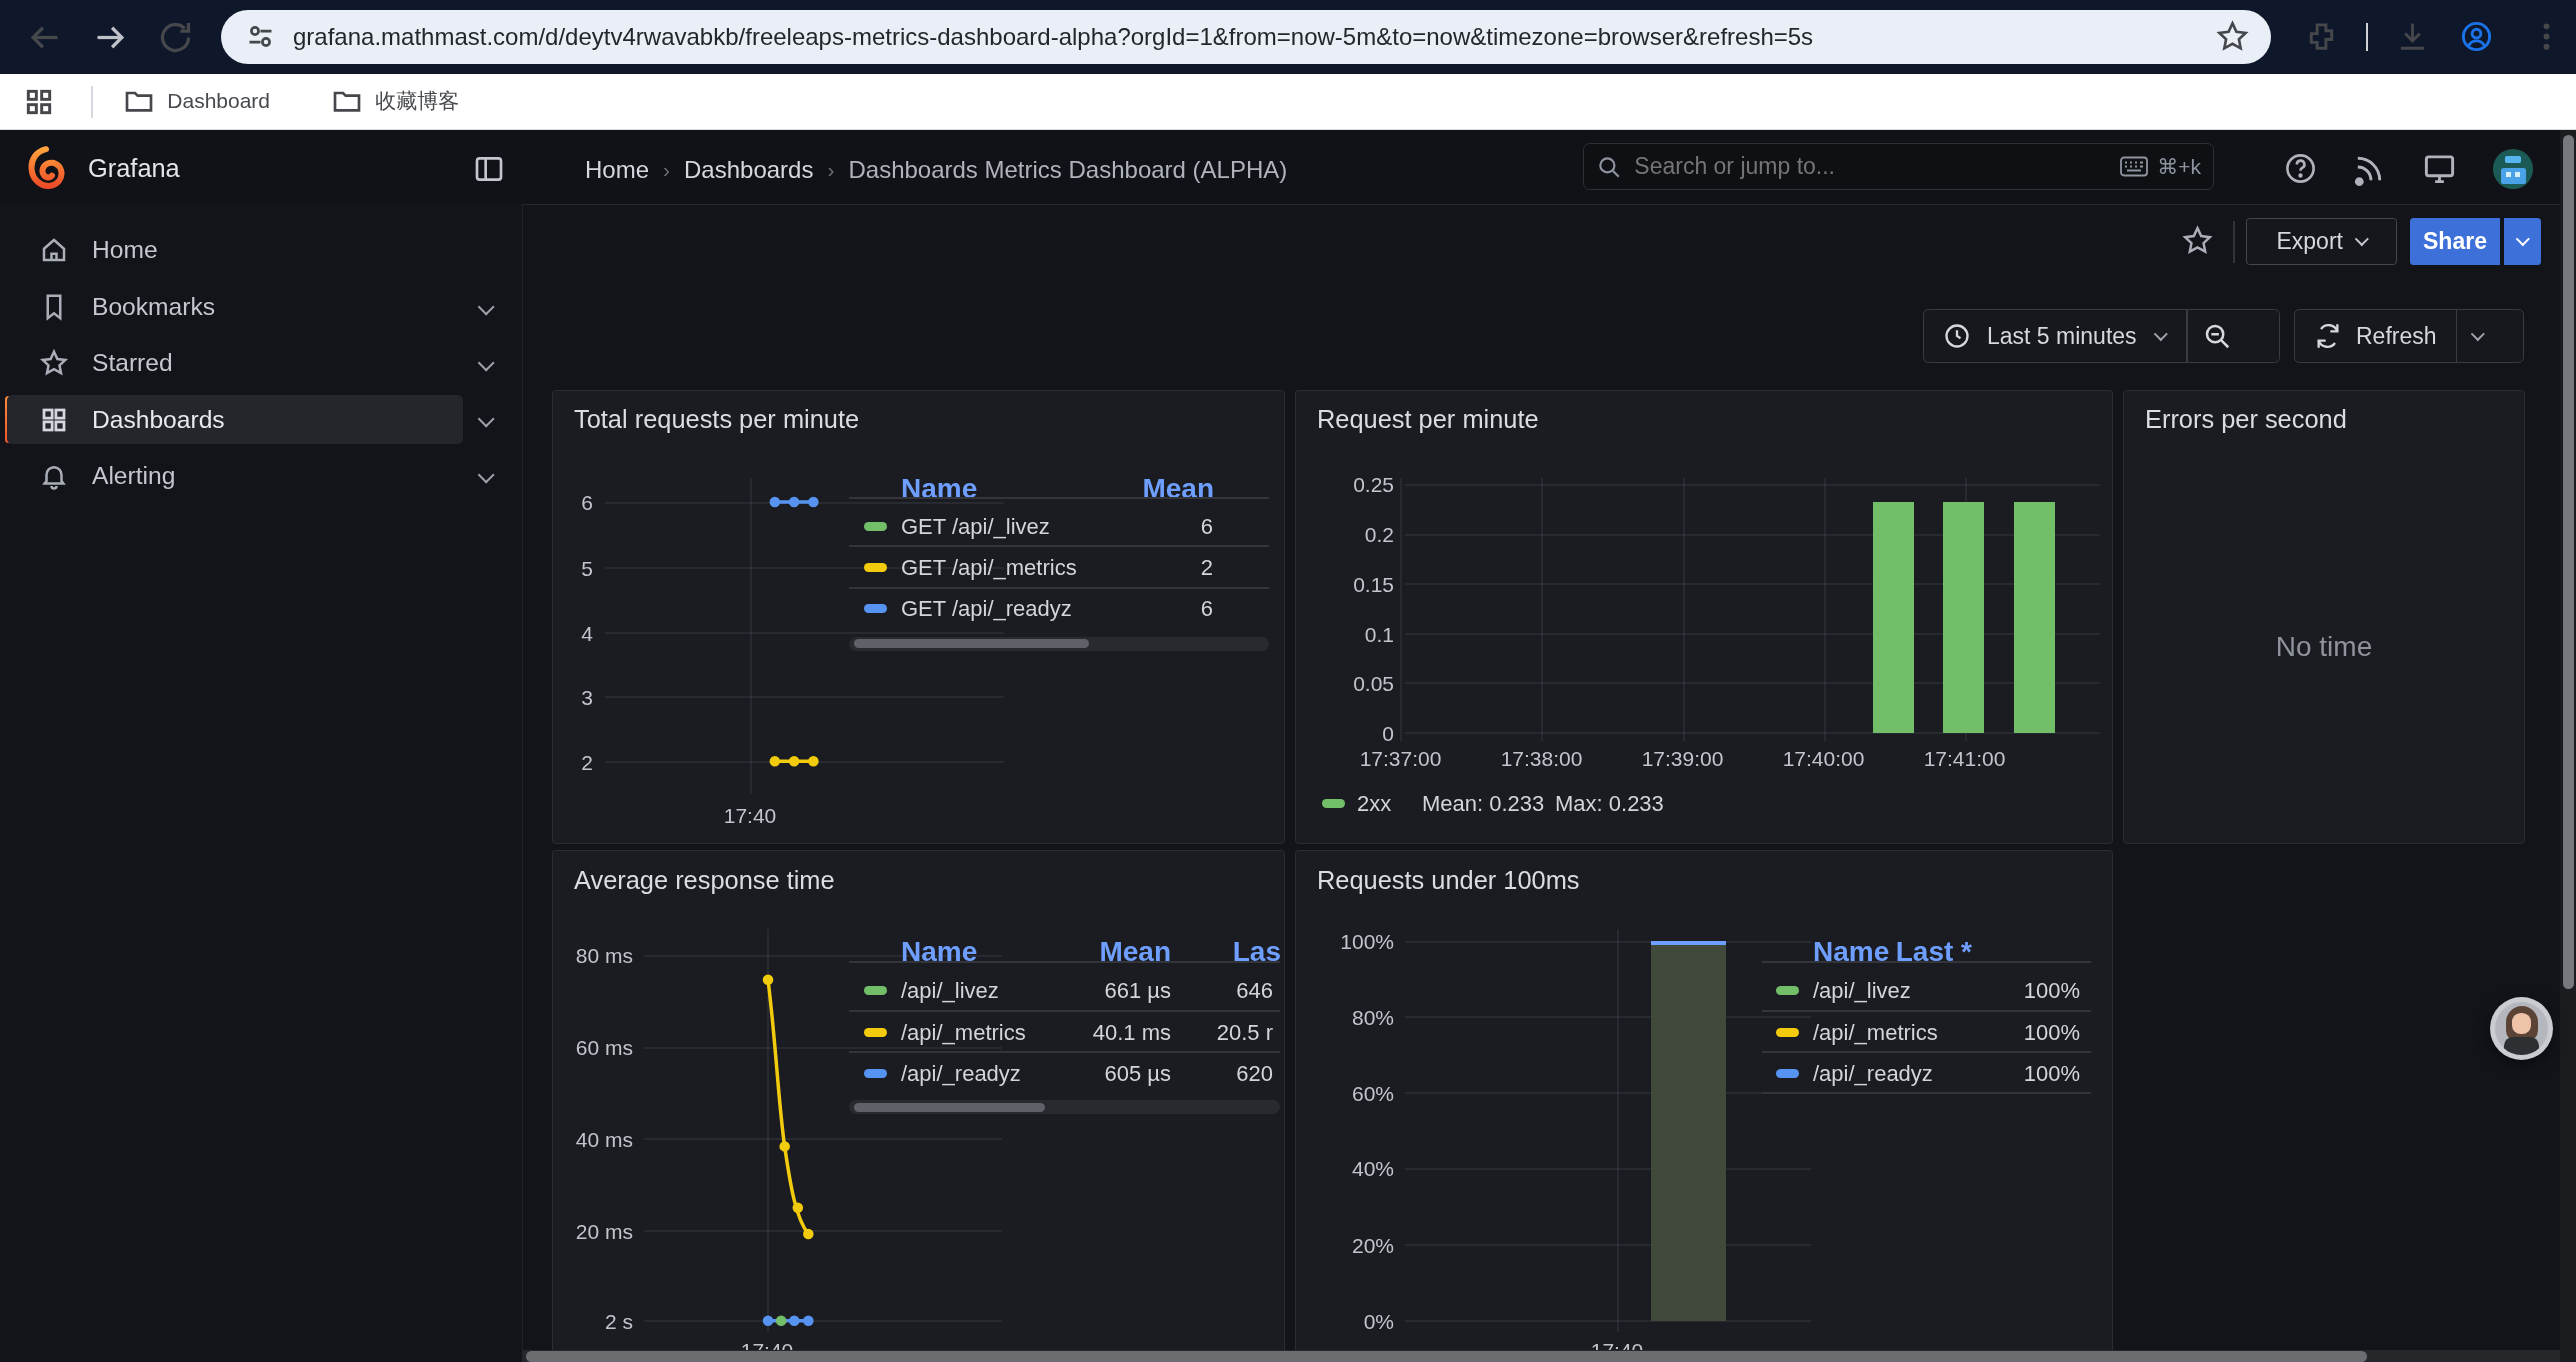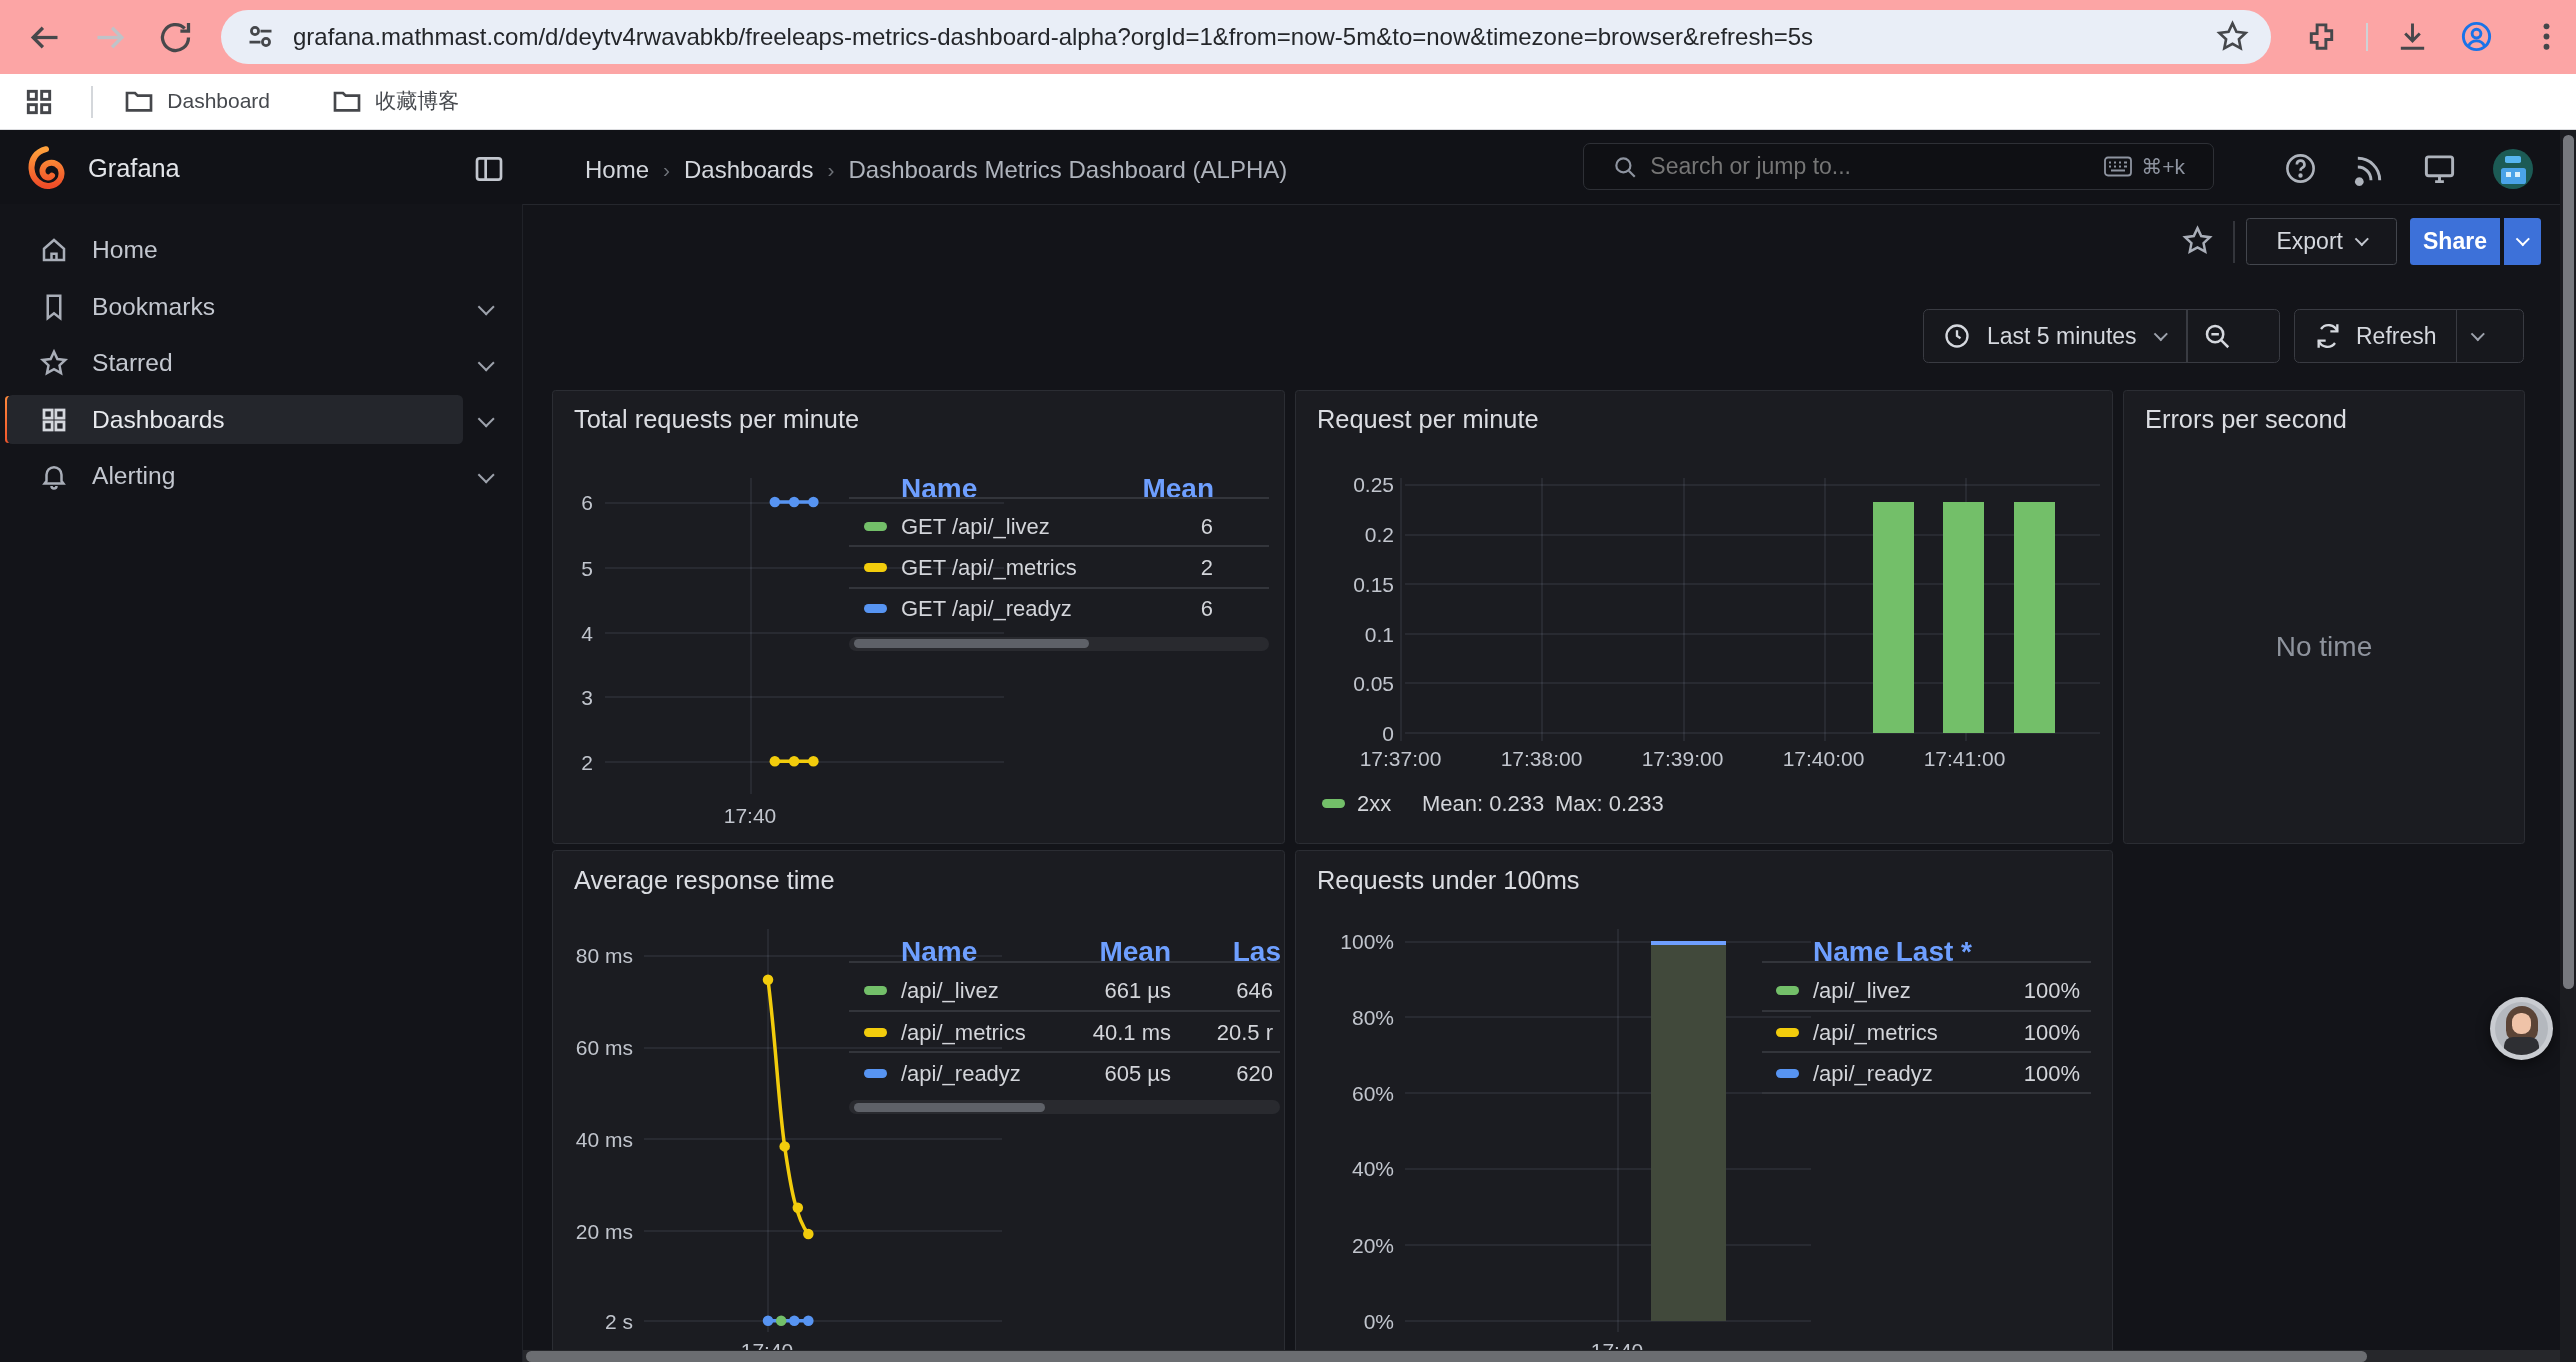--- a/index.html
+++ b/index.html
@@ -5,21 +5,21 @@
   * { margin:0; padding:0; box-sizing:border-box; }
   html,body { width:2576px; height:1363px; }
   body {
     position:relative; overflow:hidden; background:#fff;
     font-family:"Liberation Sans","DejaVu Sans",sans-serif;
     -webkit-font-smoothing:antialiased;
   }
   .abs { position:absolute; }
 
   
-  .chrome-top { left:0; top:0; width:2576px; height:74px; background:#fca5a5; }
+  .chrome-top { left:0; top:0; width:2576px; height:74px; background:#0f172a; }
   .chrome-bookmarks { left:0; top:74px; width:2576px; height:56px; background:#ffffff; border-bottom:1.8px solid #dcdde0; }
   .nav-ico { width:39px; height:39px; color:#47484b; }
   .nav-ico.disabled { color:#bfc3c8; }
   .omnibox {
     left:221px; top:9.6px; width:2050px; height:54px; border-radius:27px;
     background:#e9eef7; display:flex; align-items:center;
   }
   .url-text { font-size:24px; color:#24262a; white-space:nowrap; overflow:hidden; }
   .bm-item { display:flex; align-items:center; gap:12.3px; font-size:21px; color:#46494e; }
   svg.ic { display:block; }
@@ -27,21 +27,21 @@
   
   .graf-root { left:0; top:130px; width:2576px; height:1233px; background:#131419; }
   .graf-header { left:0; top:130px; width:2576px; height:75px; background:#111217; border-bottom:1.8px solid #25272d; }
   .graf-sidebar { left:0; top:204px; width:523px; height:1158px; background:#131419; border-right:1.8px solid #202228; }
   .brand-text { font-size:25.4px; color:#e3e5e9; font-weight:500; }
   .crumb { font-size:24px; color:#d5d8de; }
   .crumb.dim { color:#aeb3bc; }
   .crumb-sep { font-size:21px; color:#6e7278; padding:0 14px; }
   .search-box {
     left:1583px; top:143px; width:631px; height:47px; border:1.8px solid #2e3036; border-radius:7px;
-    background:#0f1014; display:flex; align-items:center; padding:0 28px; gap:12.3px;
+    background:#0f1014; display:flex; align-items:center; padding:0 12px; gap:12.3px;
   }
   .search-box input {
     flex:1; background:transparent; border:none; outline:none;
     font-size:23px; color:#8e94a0; font-family:inherit;
   }
   .kbd-hint { font-size:21px; color:#8e94a0; display:flex; align-items:center; gap:8.8px; }
   .hdr-ico { color:#aeb3bc; }
 
   .side-item { left:7px; width:456px; height:49px; border-radius:5.3px; display:flex; align-items:center; gap:23px; padding-left:32px; }
   .side-item .lbl { font-size:24.6px; color:#c3c7cf; }

